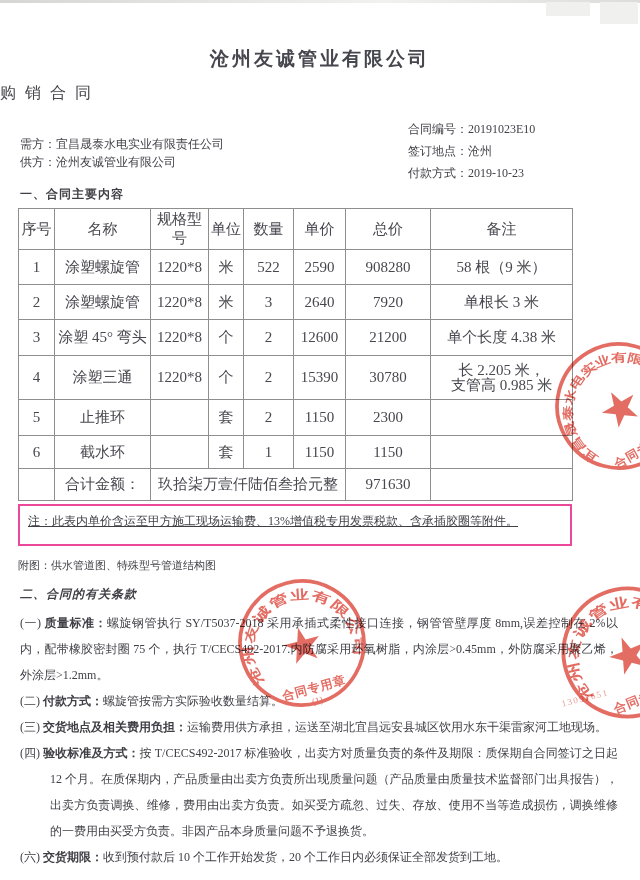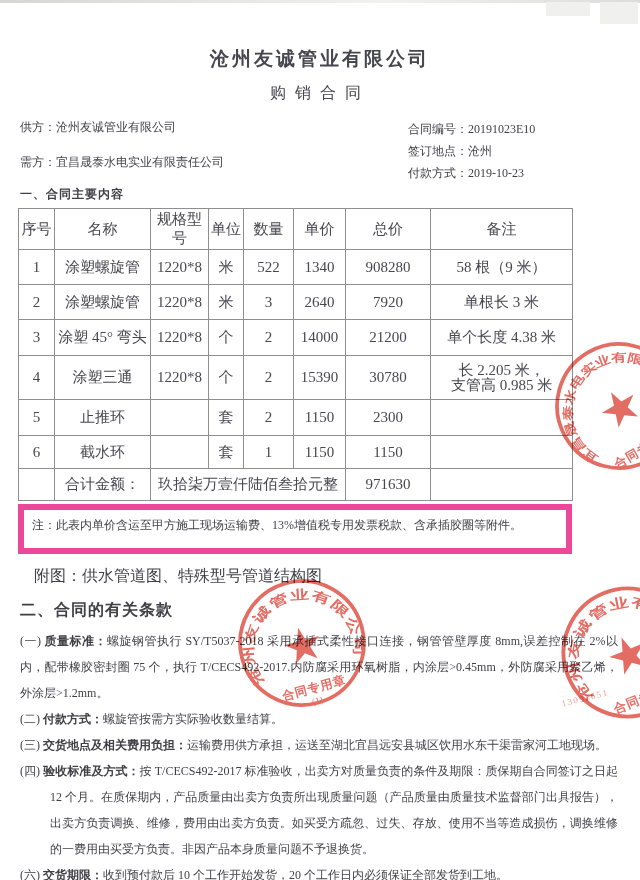--- a/index.html
+++ b/index.html
@@ -9,45 +9,45 @@
         color:#3f3f46;}
   
   .scan-edge{position:absolute;top:0;left:0;width:640px;height:3px;
              background:linear-gradient(90deg,#d6d6d4 0%,#e4e4e2 30%,#f1f1ef 60%,#dcdcda 100%);}
   .scan-blot{position:absolute;background:#f0f0ee;}
   .blot1{top:2px;left:546px;width:44px;height:14px;}
   .blot2{top:2px;left:600px;width:38px;height:22px;}
 
   .doc-title{margin:46px 0 0 0;text-align:center;font-size:19px;font-weight:bold;
              letter-spacing:3px;color:#46464e;}
-  .doc-subtitle{margin:11px 0 0 0;text-align:center;font-size:16px;letter-spacing:9px;
+  .doc-subtitle{margin:11px 0 0 0;font-size:16px;letter-spacing:9px;
                 color:#46464e;}
 
   .meta{display:flex;justify-content:space-between;margin:14px 20px 0 20px;font-size:12px;}
   .meta-left .line{line-height:18px;}
   .meta-left .line2{margin-top:17px;}
   .meta-right{width:212px;line-height:22px;}
   .sec-title{margin:2px 0 0 20px;font-size:12px;font-weight:bold;letter-spacing:1px;}
 
   table.items{border-collapse:collapse;margin:5px 0 0 18px;width:554px;table-layout:fixed;
               font-size:15px;color:#47474f;}
   table.items td,table.items th{border:1px solid #8e8e8c;text-align:center;padding:1px 2px;
               font-weight:normal;overflow:hidden;}
   tr.hdr{height:28px;}
   tr.r-std{height:35px;}
   tr.r-tall{height:44px;}
   tr.r-med{height:36px;}
   tr.r-short{height:33px;}
   tr.r-total{height:32px;}
   td.remark{white-space:pre-line;line-height:15px;}
 
-  .note-box{margin:3px 0 12px 18px;width:554px;box-sizing:border-box;border:6px solid #ec4899;
-            padding:7px 8px 15px 8px;font-size:12px;line-height:16px;}
-  .attach{margin:10px 0 0 34px;font-size:16px;}
-  .sec2{margin:13px 0 0 20px;font-size:16px;font-weight:bold;letter-spacing:1px;}
+  .note-box{margin:3px 0 12px 18px;width:554px;box-sizing:border-box;border:2px solid #ec4899;
+            padding:7px 8px 15px 8px;font-size:12px;line-height:16px;text-decoration:underline;}
+  .attach{margin:10px 0 0 18px;font-size:11px;}
+  .sec2{margin:13px 0 0 20px;font-size:12px;font-weight:bold;letter-spacing:1px;font-style:italic;}
 
   .clauses{margin:7px 22px 0 20px;font-size:12px;text-align:justify;}
   .clause{line-height:26px;margin:0;}
   .clause .c-label{font-weight:bold;margin-top:18px;}
   .clause.hang{padding-left:30px;text-indent:-30px;}
 
   
   .seal{position:absolute;mix-blend-mode:multiply;opacity:.82;color:#dd4b40;pointer-events:none;}
   .seal svg{display:block;overflow:visible;}
   .seal-a{left:544px;top:331px;transform:rotate(-30deg);}
@@ -69,22 +69,22 @@
 <div id="page">
   <div class="scan-edge"></div>
   <div class="scan-blot blot1"></div>
   <div class="scan-blot blot2"></div>
 
   <div class="doc-title">沧州友诚管业有限公司</div>
   <div class="doc-subtitle">购销合同</div>
 
   <div class="meta">
     <div class="meta-left">
+      <div class="line line2"><span>需方：</span><span>宜昌晟泰水电实业有限责任公司</span></div>
       <div class="line"><span>供方：</span><span>沧州友诚管业有限公司</span></div>
-      <div class="line line2"><span>需方：</span><span>宜昌晟泰水电实业有限责任公司</span></div>
     </div>
     <div class="meta-right">
       <div><span>合同编号：</span><span>20191023E10</span></div>
       <div><span>签订地点：</span><span>沧州</span></div>
       <div><span>付款方式：</span><span>2019-10-23</span></div>
     </div>
   </div>
 
   <div class="sec-title">一、合同主要内容</div>
 
@@ -109,41 +109,41 @@
       <th>单价</th>
       <th>总价</th>
       <th>备注</th>
     </tr>
     <tr class="r-std">
       <td>1</td>
       <td>涂塑螺旋管</td>
       <td>1220*8</td>
       <td>米</td>
       <td>522</td>
-      <td>1340</td>
+      <td>2590</td>
       <td>908280</td>
       <td class="remark">58 根（9 米）</td>
     </tr>
     <tr class="r-std">
       <td>2</td>
       <td>涂塑螺旋管</td>
       <td>1220*8</td>
       <td>米</td>
       <td>3</td>
       <td>2640</td>
       <td>7920</td>
       <td class="remark">单根长 3 米</td>
     </tr>
     <tr class="r-med">
       <td>3</td>
       <td>涂塑 45° 弯头</td>
       <td>1220*8</td>
       <td>个</td>
       <td>2</td>
-      <td>14000</td>
+      <td>12600</td>
       <td>21200</td>
       <td class="remark">单个长度 4.38 米</td>
     </tr>
     <tr class="r-tall">
       <td>4</td>
       <td>涂塑三通</td>
       <td>1220*8</td>
       <td>个</td>
       <td>2</td>
       <td>15390</td>

